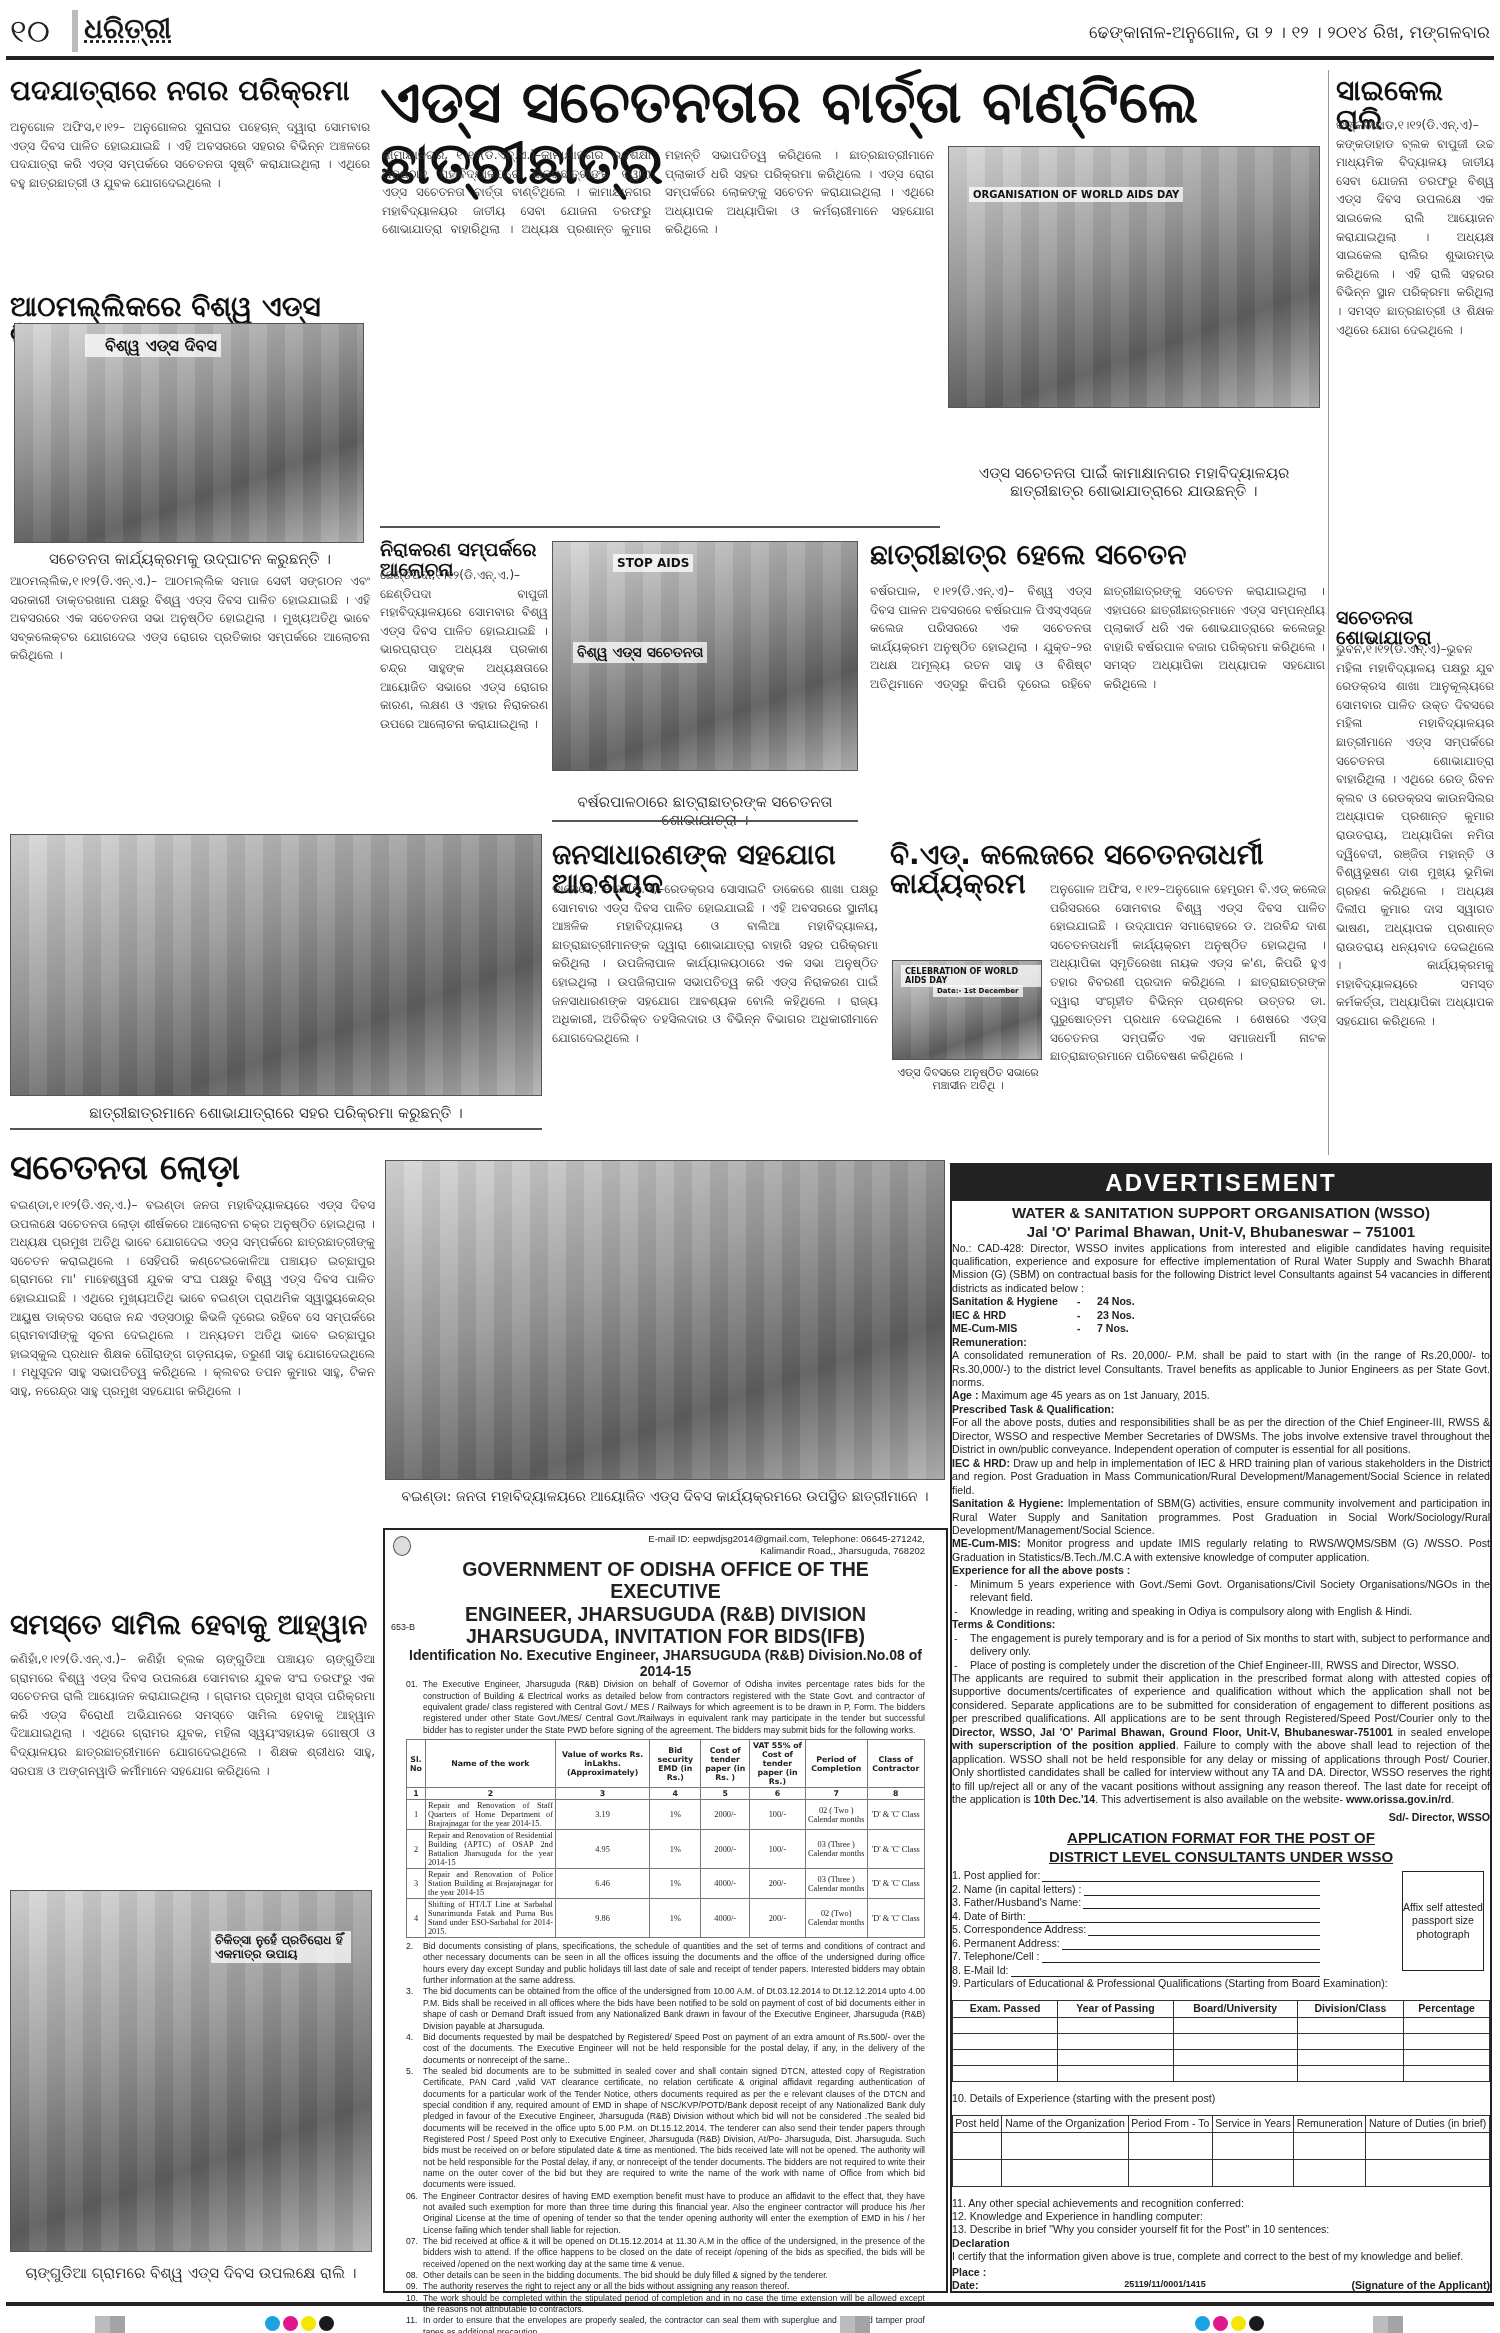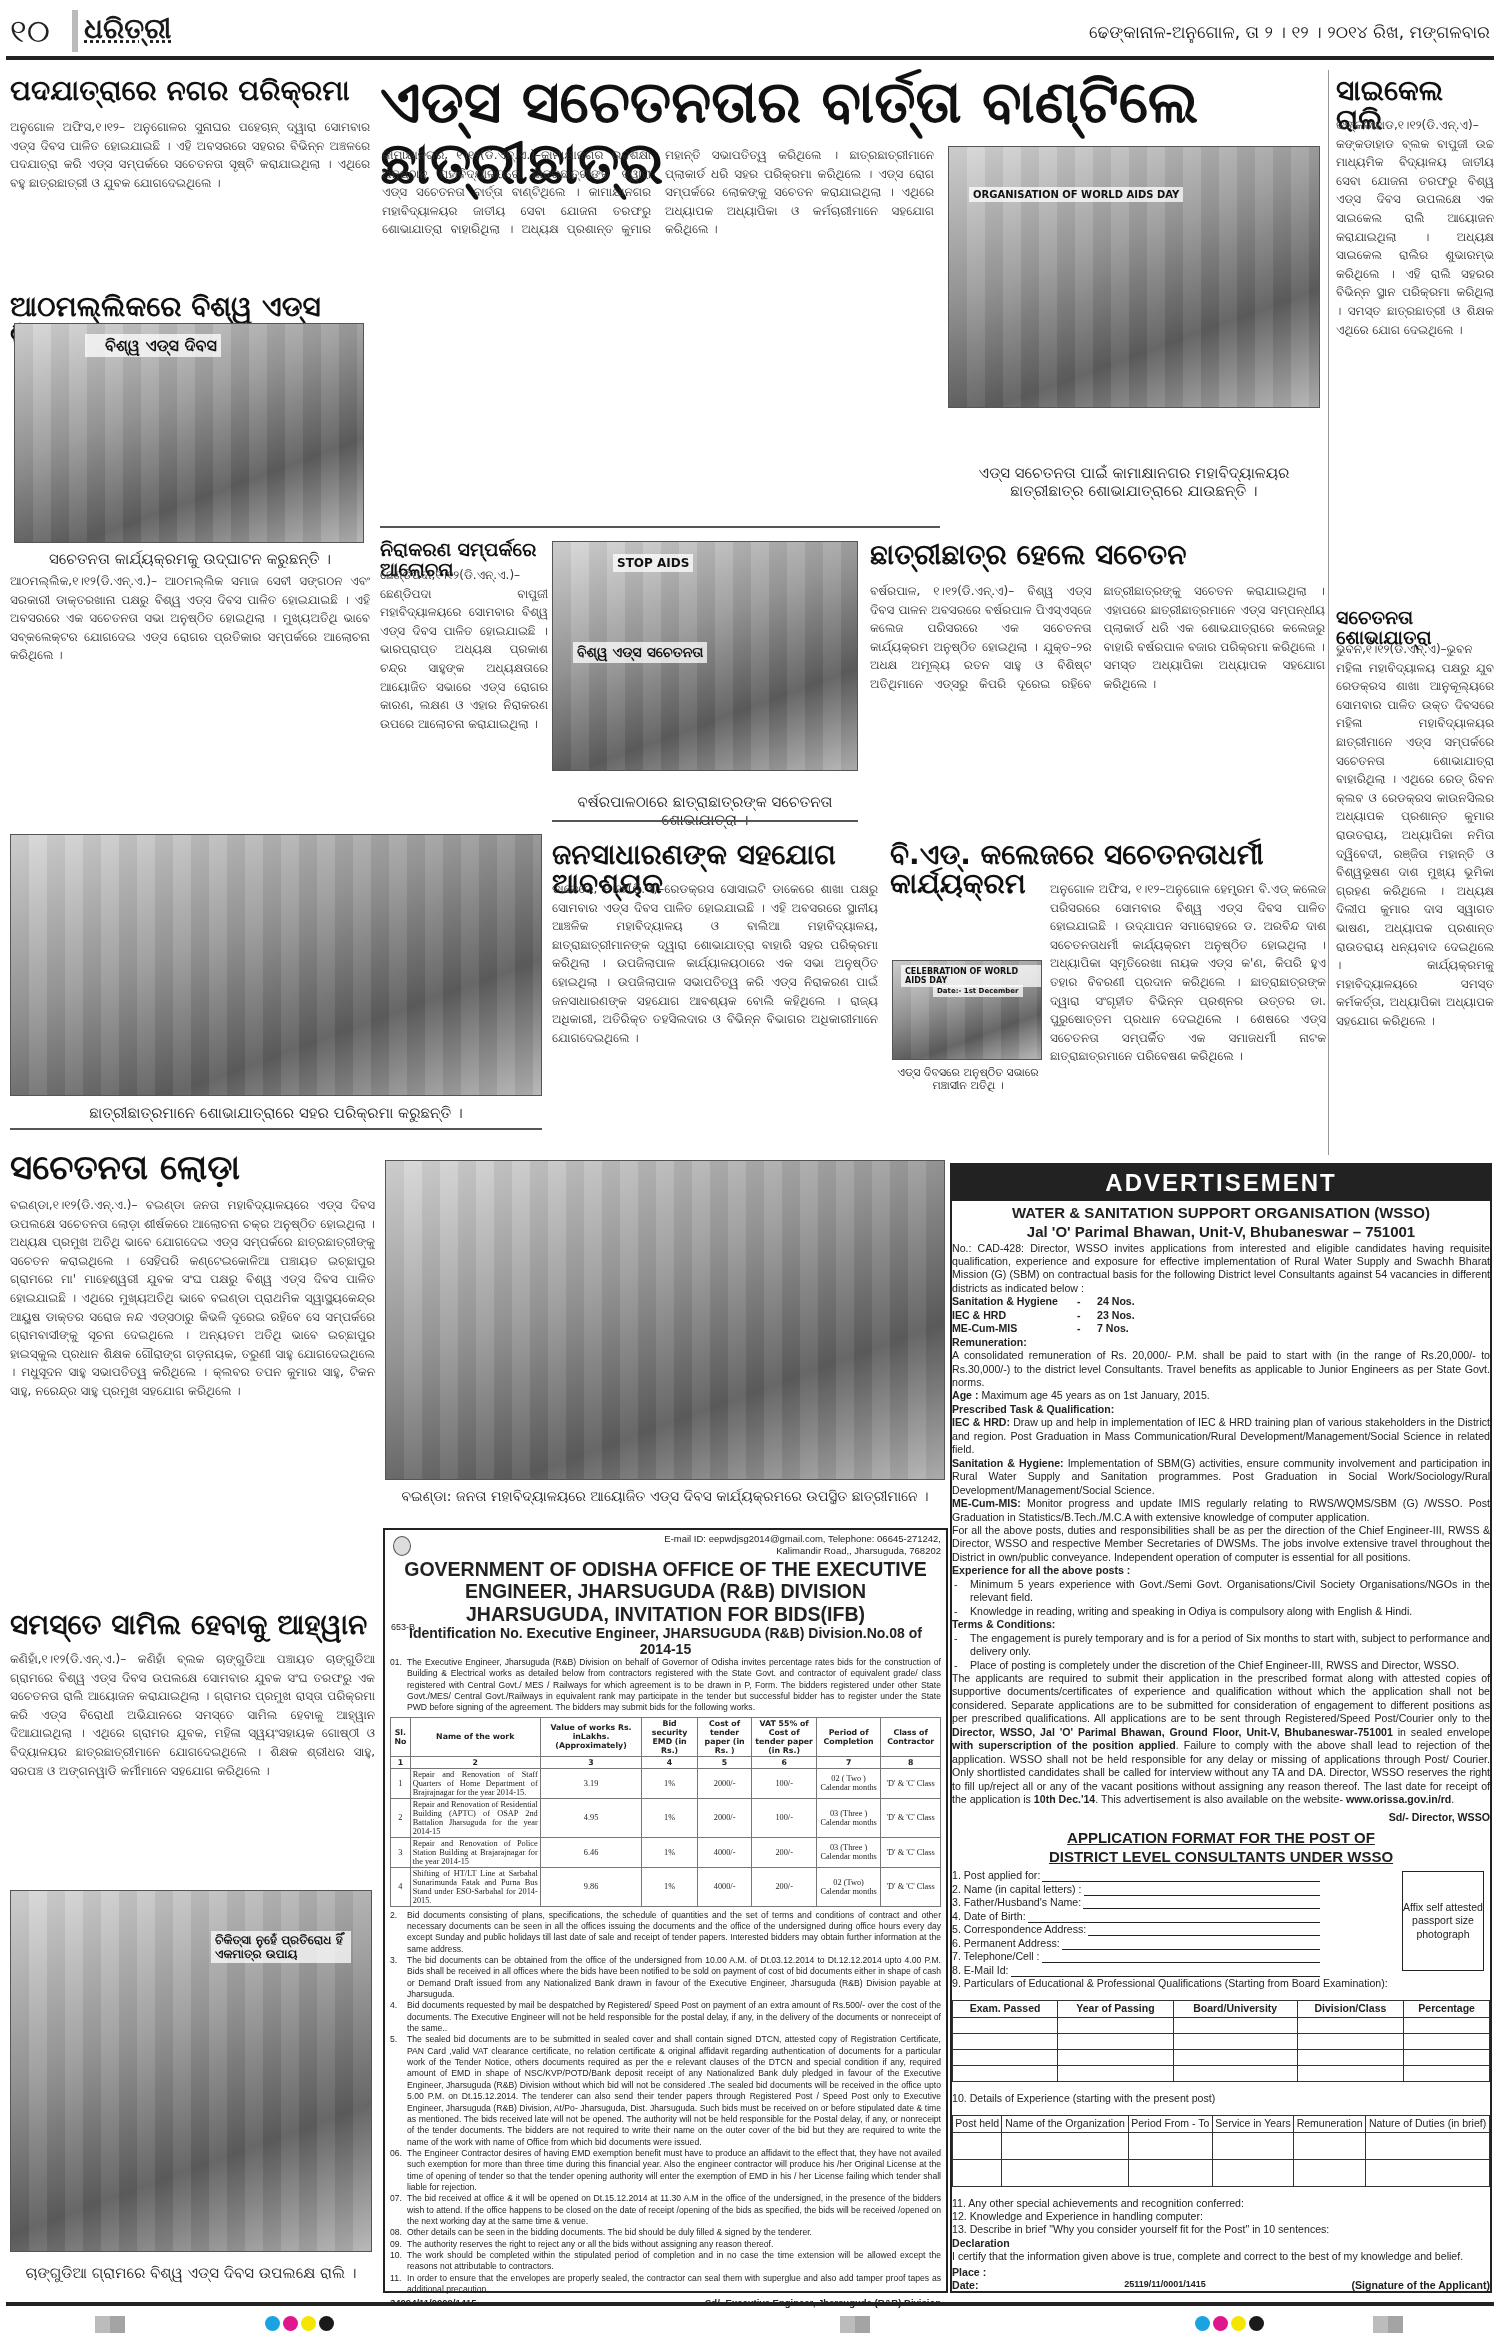--- a/index.html
+++ b/index.html
@@ -42,21 +42,21 @@
   .field-row .lbl { white-space: nowrap; }
   .field-row .line { border-bottom: 1px solid #222; width: 0; flex: 1; margin-right: 170px; margin-left: 2px; }
   .photo-box { position: absolute; right: 6px; top: 2px; width: 82px; height: 100px; border: 1px solid #222; display: flex; align-items: center; justify-content: center; text-align: center; font-size: 10.5px; }
   table.ft { width: 100%; border-collapse: collapse; margin: 10px 0; font-size: 10.5px; }
   table.ft th, table.ft td { border: 1px solid #333; text-align: center; padding: 1px 2px; }
   table.ft td { height: 16px; }
   table.ft2 td { height: 27px; }
   table.ft2 th { font-weight: normal; }
   .ad-foot { display: flex; justify-content: space-between; font-weight: bold; }
   
-  .ad-tender { left: 383px; top: 1528px; width: 565px; height: 765px; border: 2px solid #222; padding: 3px 5px; font-family: "Liberation Sans", sans-serif; color: #222; }
+  .ad-tender { left: 383px; top: 1528px; width: 565px; height: 765px; border: 2px solid #222; padding: 3px 21px; font-family: "Liberation Sans", sans-serif; color: #222; }
   .t-emblem { position: absolute; left: 8px; top: 6px; width: 18px; height: 20px; border-radius: 50%; border: 1px solid #555; background: #ddd; }
   .t-contact { text-align: right; font-size: 9.5px; line-height: 1.3; }
   .t-title { font-weight: bold; font-size: 19.5px; text-align: center; line-height: 1.15; }
   .t-ref { position: absolute; left: 6px; top: 92px; font-size: 9px; }
   .t-ident { font-weight: bold; font-size: 14px; text-align: center; }
   .t-para { font-size: 8.6px; line-height: 1.32; text-align: justify; display: flex; }
   .t-para span:first-child { width: 17px; flex-shrink: 0; }
   table.tt { width: 100%; border-collapse: collapse; font-size: 8.3px; font-family: "Liberation Serif", serif; margin: 3px 0; }
   table.tt th, table.tt td { border: 1px solid #777; padding: 1px 2px; text-align: center; vertical-align: middle; }
   table.tt th { font-family: "DejaVu Sans", sans-serif; font-size: 7.8px; }
@@ -297,26 +297,26 @@
         <div class="vac-row">
           <span>ME-Cum-MIS</span>
           <span>-</span>
           <span>7 Nos.</span>
         </div>
       </div>
     <div class="b">Remuneration:</div>
     <div>A consolidated remuneration of Rs. 20,000/- P.M. shall be paid to start with (in the range of Rs.20,000/- to Rs.30,000/-) to the district level Consultants. Travel benefits as applicable to Junior Engineers as per State Govt. norms.</div>
     <div><span class="b">Age :</span> <span>Maximum age 45 years as on 1st January, 2015.</span></div>
     <div class="b">Prescribed Task &amp; Qualification:</div>
+    <div>For all the above posts, duties and responsibilities shall be as per the direction of the Chief Engineer-III, RWSS &amp; Director, WSSO and respective Member Secretaries of DWSMs. The jobs involve extensive travel throughout the District in own/public conveyance. Independent operation of computer is essential for all positions.</div>
     <div id="tasks">
         <div><span class="b">IEC &amp; HRD:</span> <span>Draw up and help in implementation of IEC &amp; HRD training plan of various stakeholders in the District and region. Post Graduation in Mass Communication/Rural Development/Management/Social Science in related field.</span></div>
         <div><span class="b">Sanitation &amp; Hygiene:</span> <span>Implementation of SBM(G) activities, ensure community involvement and participation in Rural Water Supply and Sanitation programmes. Post Graduation in Social Work/Sociology/Rural Development/Management/Social Science.</span></div>
         <div><span class="b">ME-Cum-MIS:</span> <span>Monitor progress and update IMIS regularly relating to RWS/WQMS/SBM (G) /WSSO. Post Graduation in Statistics/B.Tech./M.C.A with extensive knowledge of computer application.</span></div>
       </div>
-    <div>For all the above posts, duties and responsibilities shall be as per the direction of the Chief Engineer-III, RWSS &amp; Director, WSSO and respective Member Secretaries of DWSMs. The jobs involve extensive travel throughout the District in own/public conveyance. Independent operation of computer is essential for all positions.</div>
     <div class="b">Experience for all the above posts :</div>
     <div id="experience">
         <div class="dash-item">
           <span>-</span>
           <span>Minimum 5 years experience with Govt./Semi Govt. Organisations/Civil Society Organisations/NGOs in the relevant field.</span>
         </div>
         <div class="dash-item">
           <span>-</span>
           <span>Knowledge in reading, writing and speaking in Odiya is compulsory along with English &amp; Hindi.</span>
         </div>

